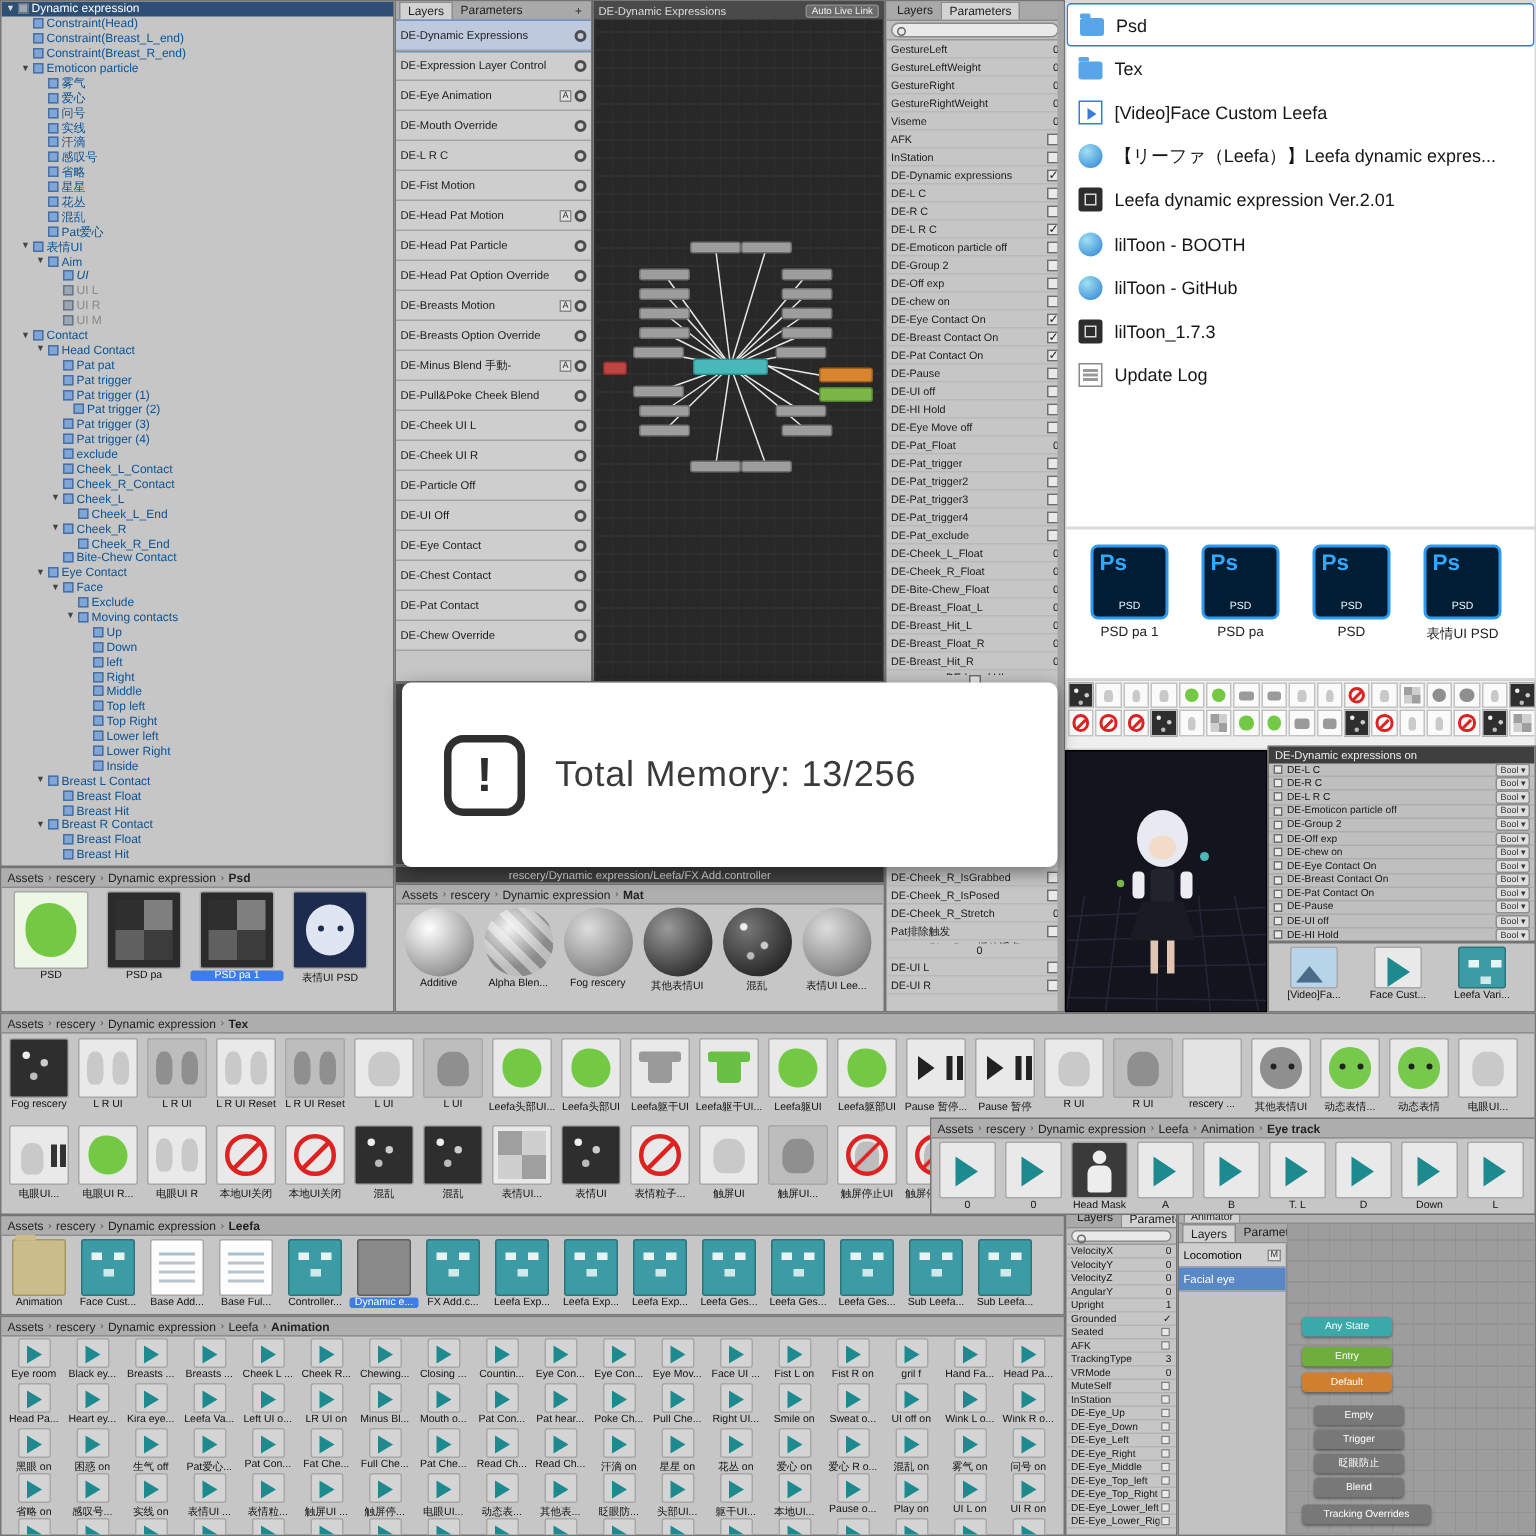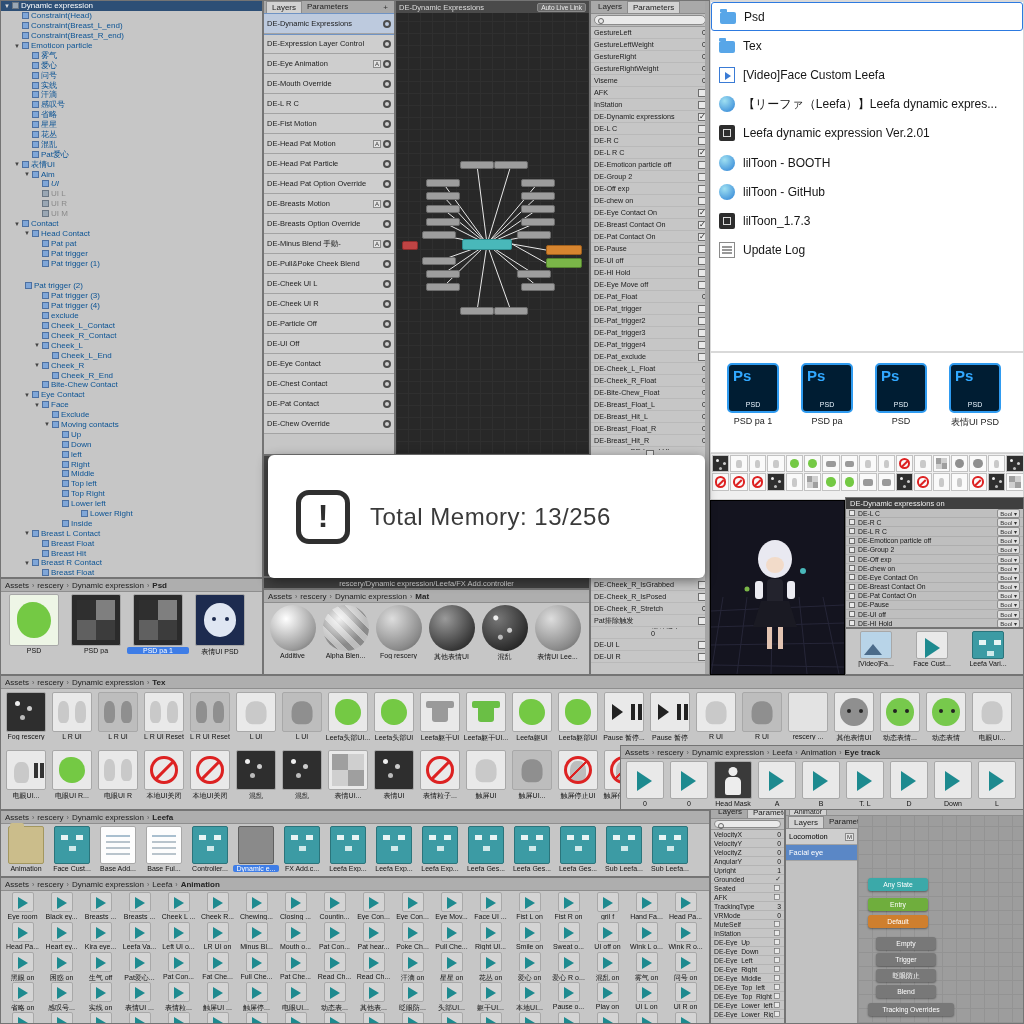--- a/index.html
+++ b/index.html
@@ -311,21 +311,21 @@
       <div class="hrow" style="padding-left: 33px;">
         <span class="harrow"></span>
         <span class="hcube b"></span>
         <span class="hlabel blue">Pat trigger</span>
       </div>
       <div class="hrow" style="padding-left: 33px;">
         <span class="harrow"></span>
         <span class="hcube b"></span>
         <span class="hlabel blue">Pat trigger (1)</span>
       </div>
-      <div class="hrow" style="padding-left: 16px; margin-top: 13px;">
+      <div class="hrow" style="padding-left: 40px;">
         <span class="harrow"></span>
         <span class="hcube b"></span>
         <span class="hlabel blue">Pat trigger (2)</span>
       </div>
       <div class="hrow" style="padding-left: 33px;">
         <span class="harrow"></span>
         <span class="hcube b"></span>
         <span class="hlabel blue">Pat trigger (3)</span>
       </div>
       <div class="hrow" style="padding-left: 33px;">
@@ -426,21 +426,21 @@
       <div class="hrow" style="padding-left: 53px;">
         <span class="harrow"></span>
         <span class="hcube b"></span>
         <span class="hlabel blue">Top Right</span>
       </div>
       <div class="hrow" style="padding-left: 53px;">
         <span class="harrow"></span>
         <span class="hcube b"></span>
         <span class="hlabel blue">Lower left</span>
       </div>
-      <div class="hrow" style="padding-left: 72px;">
+      <div class="hrow" style="padding-left: 53px;">
         <span class="harrow"></span>
         <span class="hcube b"></span>
         <span class="hlabel blue">Lower Right</span>
       </div>
       <div class="hrow" style="padding-left: 53px;">
         <span class="harrow"></span>
         <span class="hcube b"></span>
         <span class="hlabel blue">Inside</span>
       </div>
       <div class="hrow" style="padding-left: 23px;">

